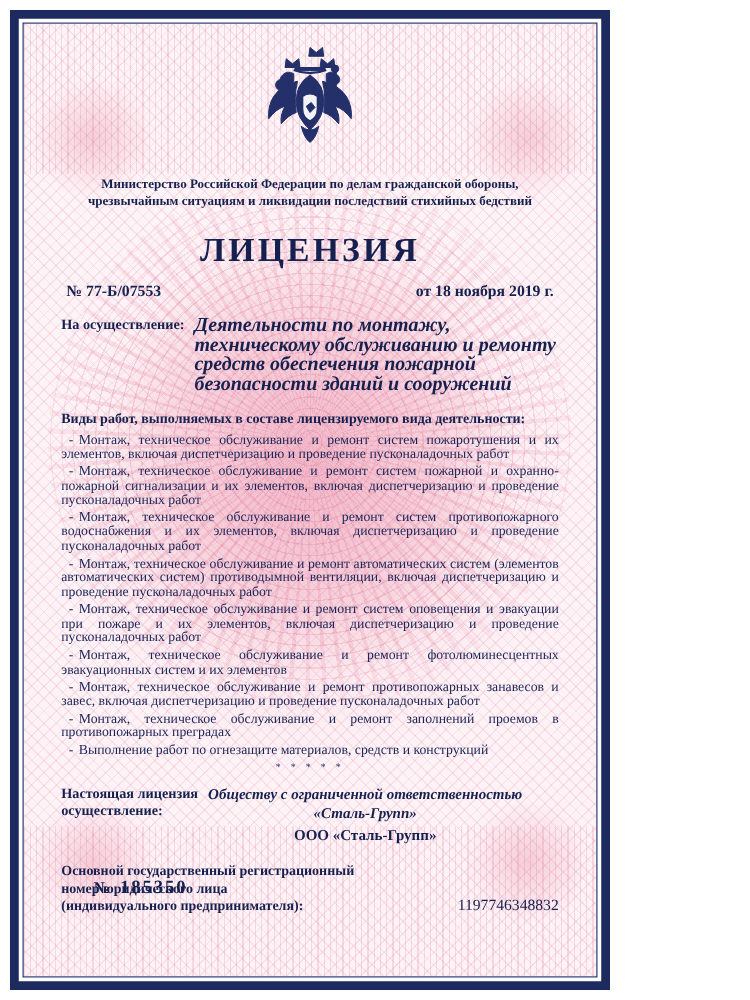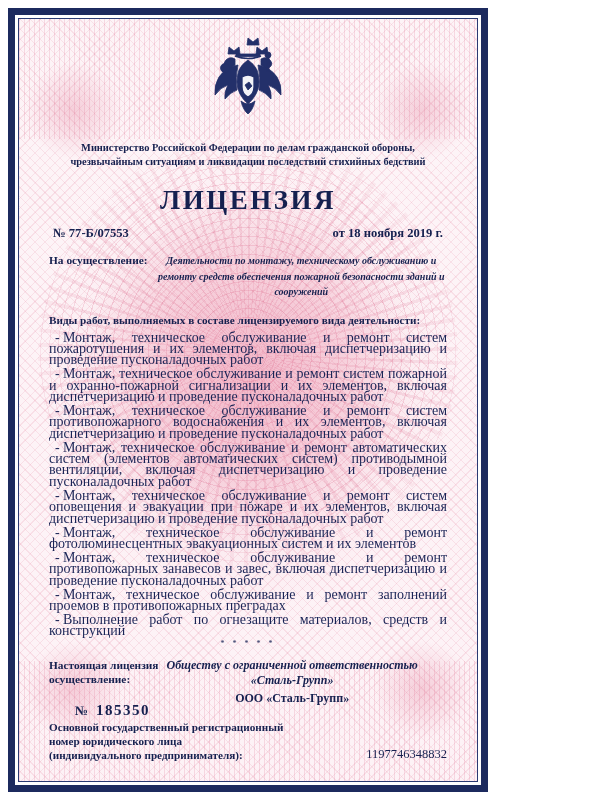--- a/index.html
+++ b/index.html
@@ -141,43 +141,42 @@
     align-items: flex-start;
   }
   .section-label {
     font-size: 11.4px;
     font-weight: bold;
     color: #15204f;
     white-space: nowrap;
     padding-top: 1px;
   }
   .section-value {
-    font-size: 10px;
+    font-size: 16px;
     font-weight: bold;
     font-style: italic;
     color: #15204f;
     line-height: 15.5px;
     margin-left: 8px;
-    text-align: center;
   }
 
   .works-header {
     margin-top: 14px;
     font-size: 11.2px;
     font-weight: bold;
     color: #15204f;
   }
 
   ul.works {
     list-style: none;
     margin: 6px 0 0 0;
     padding: 0;
   }
   ul.works li {
-    font-size: 14px;
+    font-size: 11px;
     line-height: 11.4px;
     color: #1a2456;
     text-align: justify;
     margin-bottom: 2.5px;
     text-indent: 14px;
     position: relative;
   }
   ul.works li::before {
     content: "-";
     position: absolute;

